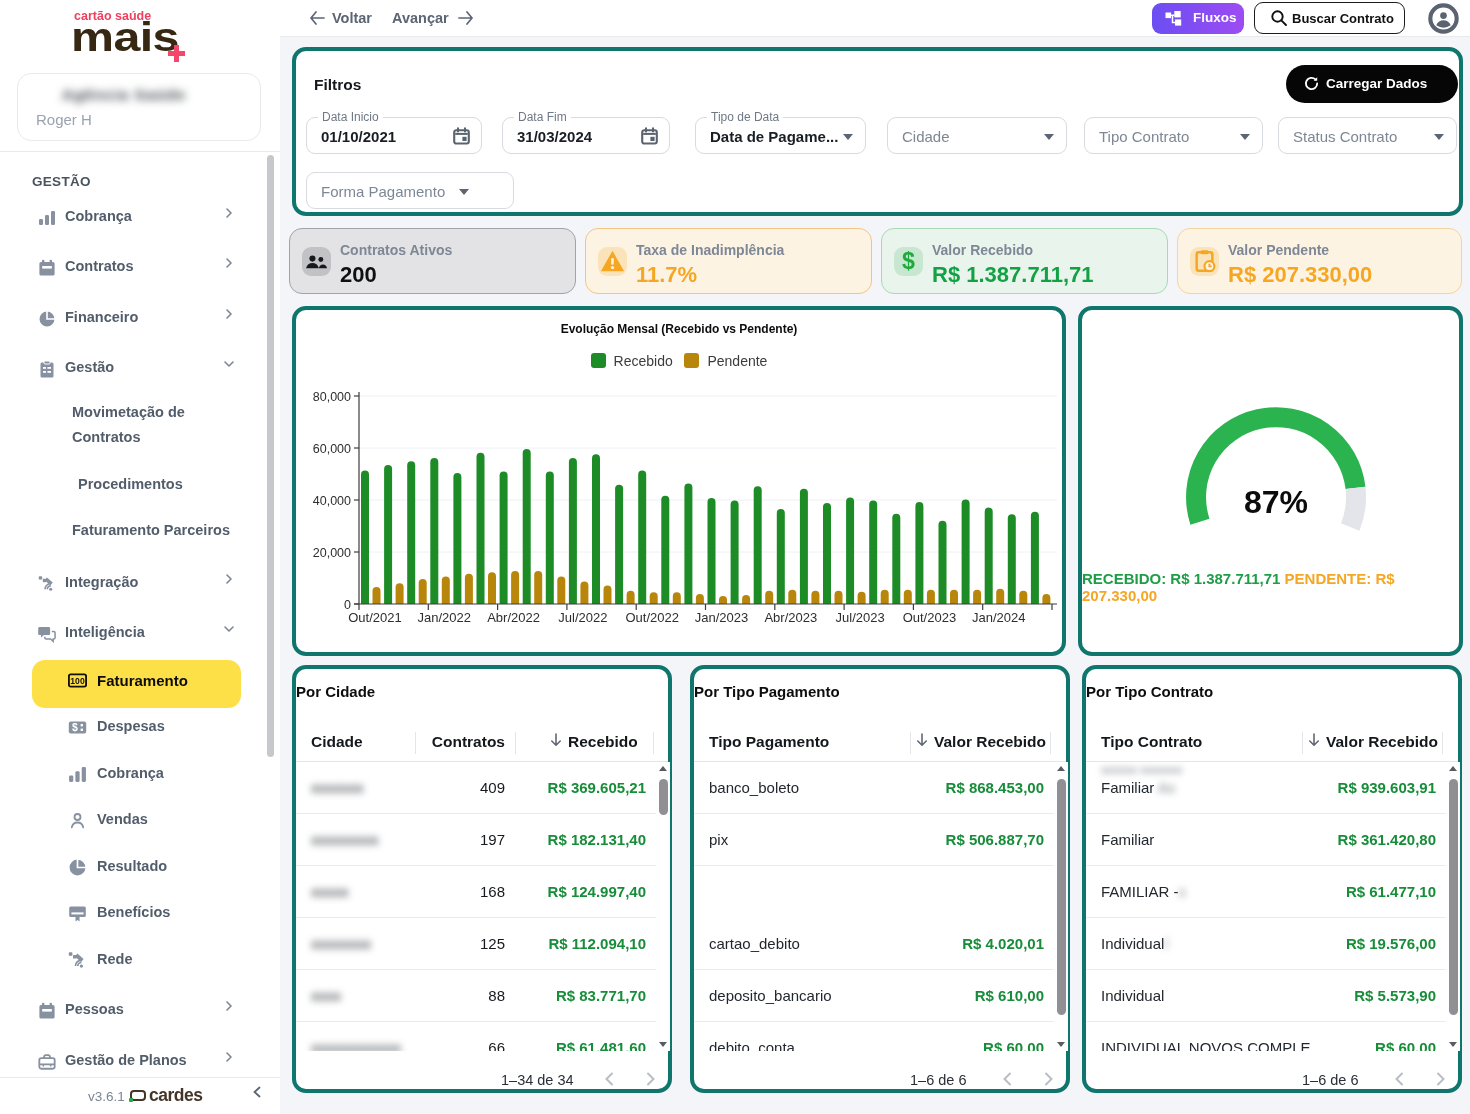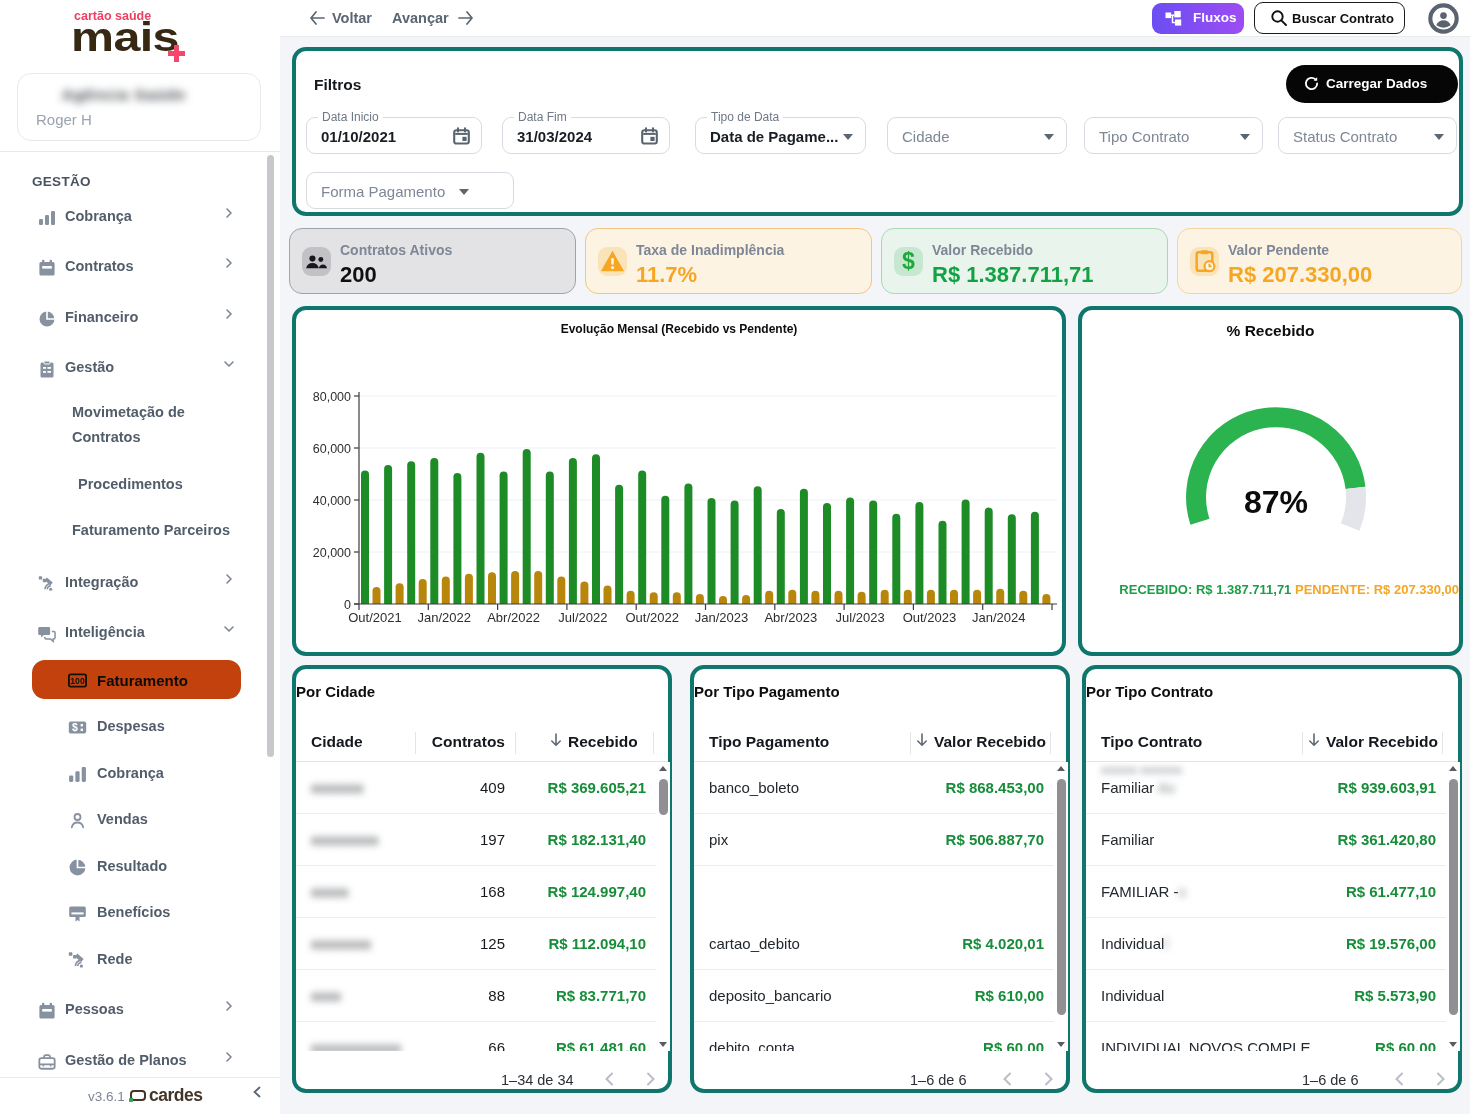--- a/index.html
+++ b/index.html
@@ -16,21 +16,21 @@
 .usercard{position:absolute;left:17px;top:73px;width:244px;height:68px;border:1px solid #e7e9ed;border-radius:14px;background:#fff}
 .ublur{position:absolute;left:16px;top:12px;width:180px;text-align:center;font-size:15.5px;font-weight:bold;color:#3a3f46;filter:blur(4px);letter-spacing:1px}
 .uname{position:absolute;left:18px;top:37px;font-size:15px;color:#9aa3ae}
 .sep{position:absolute;left:0;width:280px;border-top:1px solid #e7e9ec}
 .navhead{position:absolute;left:32px;font-size:13.5px;font-weight:bold;color:#49535f;letter-spacing:.3px}
 .mitem{position:absolute;left:38px;width:212px;height:24px}
 .mitem .ic{position:absolute;left:0;top:3px;width:18px;height:18px}
 .mitem .tx{position:absolute;left:27px;top:2px;font-size:14.5px;font-weight:600;color:#525d6b;white-space:nowrap}
 .mitem .chev{position:absolute;right:16px;top:2px;width:10px;height:10px}
 .subtx{position:absolute;left:72px;font-size:14.5px;font-weight:600;color:#525d6b;white-space:nowrap}
-.pill{position:absolute;left:32px;top:660px;width:209px;height:39px;background:#c2410c;border-radius:13px}
+.pill{position:absolute;left:32px;top:660px;width:209px;height:48px;background:#fde047;border-radius:13px}
 .pill .ic{position:absolute;left:36px;top:11px;width:19px;height:19px}
 .pill .tx{position:absolute;left:65px;top:12px;font-size:15px;font-weight:bold;color:#0c0c0c}
 .sitem{position:absolute;left:68px;width:190px;height:24px}
 .sitem .ic{position:absolute;left:0;top:2px;width:19px;height:19px}
 .sitem .tx{position:absolute;left:29px;top:2px;font-size:14.5px;font-weight:600;color:#525d6b}
 .sbScroll{position:absolute;left:267px;top:155px;width:7px;height:602px;background:#c6c8cc;border-radius:4px}
 .foot{position:absolute;left:0;top:1077px;width:280px;height:37px;border-top:1px solid #e7e9ec}
 .foot .ver{position:absolute;left:88px;top:11px;font-size:13.5px;color:#7c8694}
 .foot .cardes{position:absolute;left:149px;top:7px;font-size:17.5px;font-weight:bold;color:#453528;letter-spacing:-.5px}
 .foot .clogo{position:absolute;left:130px;top:12px;width:16px;height:11px;border:2.5px solid #453528;border-radius:4px}
@@ -59,21 +59,21 @@
 .kpi .isq{position:absolute;left:12px;top:18px;width:29px;height:29px;border-radius:9px}
 .kpi .lab{position:absolute;left:50px;top:13px;font-size:14px;color:#7e8795;font-weight:600}
 .kpi .val{position:absolute;left:50px;top:33px;font-size:22px;font-weight:bold}
 
 #chartcard{left:292px;top:306px;width:774px;height:350px}
 #chartcard .ct{position:absolute;left:0;top:12px;width:100%;text-align:center;font-size:12px;font-weight:bold;color:#0d0d0d}
 .legend{position:absolute;left:0;top:43px;width:100%;text-align:center;font-size:14px;color:#3c3c3c}
 .lgsq{display:inline-block;width:15px;height:15px;border-radius:3px;vertical-align:-2px;margin-right:8px}
 #gaugecard{left:1078px;top:306px;width:385px;height:350px}
 #gaugecard .ct{position:absolute;left:0;top:12px;width:100%;text-align:center;font-size:15.5px;font-weight:bold;color:#0d0d0d}
-.gsum{position:absolute;left:0;top:272px;width:100%;text-align:right;font-size:13px;font-weight:bold}
+.gsum{position:absolute;left:0;top:260px;width:100%;text-align:left;font-size:15px;font-weight:bold}
 
 .tcard{top:665px;width:380px;height:428px}
 .tcard .tt{position:absolute;left:0;top:14px;width:100%;text-align:left;font-size:15px;font-weight:bold;color:#0d0d0d}
 .thead{position:absolute;top:56px;left:0;width:100%;height:36px}
 .thead .h1{position:absolute;left:15px;top:8px;font-size:15.5px;font-weight:bold;color:#14181d}
 .thead .h2{position:absolute;top:8px;font-size:15.5px;font-weight:bold;color:#14181d}
 .thead .arr{position:absolute;top:7px;width:16px;height:16px}
 .thdiv{position:absolute;left:0;top:92px;width:100%;border-top:1px solid #e3e5e9}
 .rows{position:absolute;left:0;top:93px;width:100%;height:289px;overflow:hidden}
 .trow{position:absolute;left:0;width:100%;height:52px;border-bottom:1px solid #ececef}
@@ -388,20 +388,21 @@
         <rect x="7.4" y="2.2" width="5.2" height="2.8" rx="0.9" fill="#f5a623"></rect>
         <circle cx="13.4" cy="13.2" r="3.4" fill="#fdf3e3" stroke="#f5a623" stroke-width="1.5"></circle>
         <path d="M13.4 11.6v1.8h1.5" fill="none" stroke="#f5a623" stroke-width="1.3"></path>
       </svg></div>
     <div class="lab">Valor Pendente</div>
     <div class="val" style="color:#f5a623">R$ 207.330,00</div>
   </div>
 
 <div class="card" id="chartcard">
   <div class="ct">Evolução Mensal (Recebido vs Pendente)</div>
+  <div class="legend"><span class="lgsq" style="background:#1d8c26"></span>Recebido&nbsp;&nbsp;&nbsp;<span class="lgsq" style="background:#b8860b"></span>Pendente</div>
   <svg width="774" height="330" viewBox="0 0 774 330" style="position:absolute;left:0;top:20px">
       <line x1="63.0" y1="222.0" x2="761" y2="222.0" stroke="#eef0f6" stroke-width="1"></line>
       <line x1="63.0" y1="170.0" x2="761" y2="170.0" stroke="#eef0f6" stroke-width="1"></line>
       <line x1="63.0" y1="118.0" x2="761" y2="118.0" stroke="#eef0f6" stroke-width="1"></line>
       <line x1="63.0" y1="66.0" x2="761" y2="66.0" stroke="#eef0f6" stroke-width="1"></line>
       <path d="M65.0 274.0V144.4Q65.0 140.4 69.0 140.4H69.0Q73.0 140.4 73.0 144.4V274.0Z" fill="#1d8c26"></path>
       <path d="M76.5 274.0V261.1Q76.5 257.1 80.5 257.1H80.5Q84.5 257.1 84.5 261.1V274.0Z" fill="#b8860b"></path>
       <path d="M88.1 274.0V138.9Q88.1 134.9 92.1 134.9H92.1Q96.1 134.9 96.1 138.9V274.0Z" fill="#1d8c26"></path>
       <path d="M99.6 274.0V257.2Q99.6 253.2 103.6 253.2H103.6Q107.6 253.2 107.6 257.2V274.0Z" fill="#b8860b"></path>
       <path d="M111.2 274.0V135.3Q111.2 131.3 115.2 131.3H115.2Q119.2 131.3 119.2 135.3V274.0Z" fill="#1d8c26"></path>
@@ -489,21 +490,20 @@
       <text x="286.9" y="292.0" text-anchor="middle" font-size="13" fill="#2e2e2e">Jul/2022</text>
       <text x="356.2" y="292.0" text-anchor="middle" font-size="13" fill="#2e2e2e">Out/2022</text>
       <text x="425.5" y="292.0" text-anchor="middle" font-size="13" fill="#2e2e2e">Jan/2023</text>
       <text x="494.8" y="292.0" text-anchor="middle" font-size="13" fill="#2e2e2e">Abr/2023</text>
       <text x="564.1" y="292.0" text-anchor="middle" font-size="13" fill="#2e2e2e">Jul/2023</text>
       <text x="633.4" y="292.0" text-anchor="middle" font-size="13" fill="#2e2e2e">Out/2023</text>
       <text x="702.7" y="292.0" text-anchor="middle" font-size="13" fill="#2e2e2e">Jan/2024</text>
     </svg>
 </div>
 <div class="card" id="gaugecard">
-  <div class="ct">% Recebido</div>
   <svg width="384" height="350" viewBox="0 0 384 350" style="position:absolute;left:0;top:0">
 <path d="M117.9 211.7A80.0 80.0 0 1 1 273.5 177.8" fill="none" stroke="#2ab34f" stroke-width="20"></path>
 <path d="M273.5 177.8A80.0 80.0 0 0 1 268.2 217.0" fill="none" stroke="#e3e5ea" stroke-width="20"></path>
 <text x="194.0" y="203.0" text-anchor="middle" font-size="32" font-weight="bold" fill="#0c0c0c">87%</text>
 </svg>
   <div class="gsum"><span style="color:#1d9e46">RECEBIDO: R$ 1.387.711,71</span> <span style="color:#f5a623">PENDENTE: R$ 207.330,00</span></div>
 </div>
 
 <div class="card tcard" style="left:292px">
     <div class="tt">Por Cidade</div>

